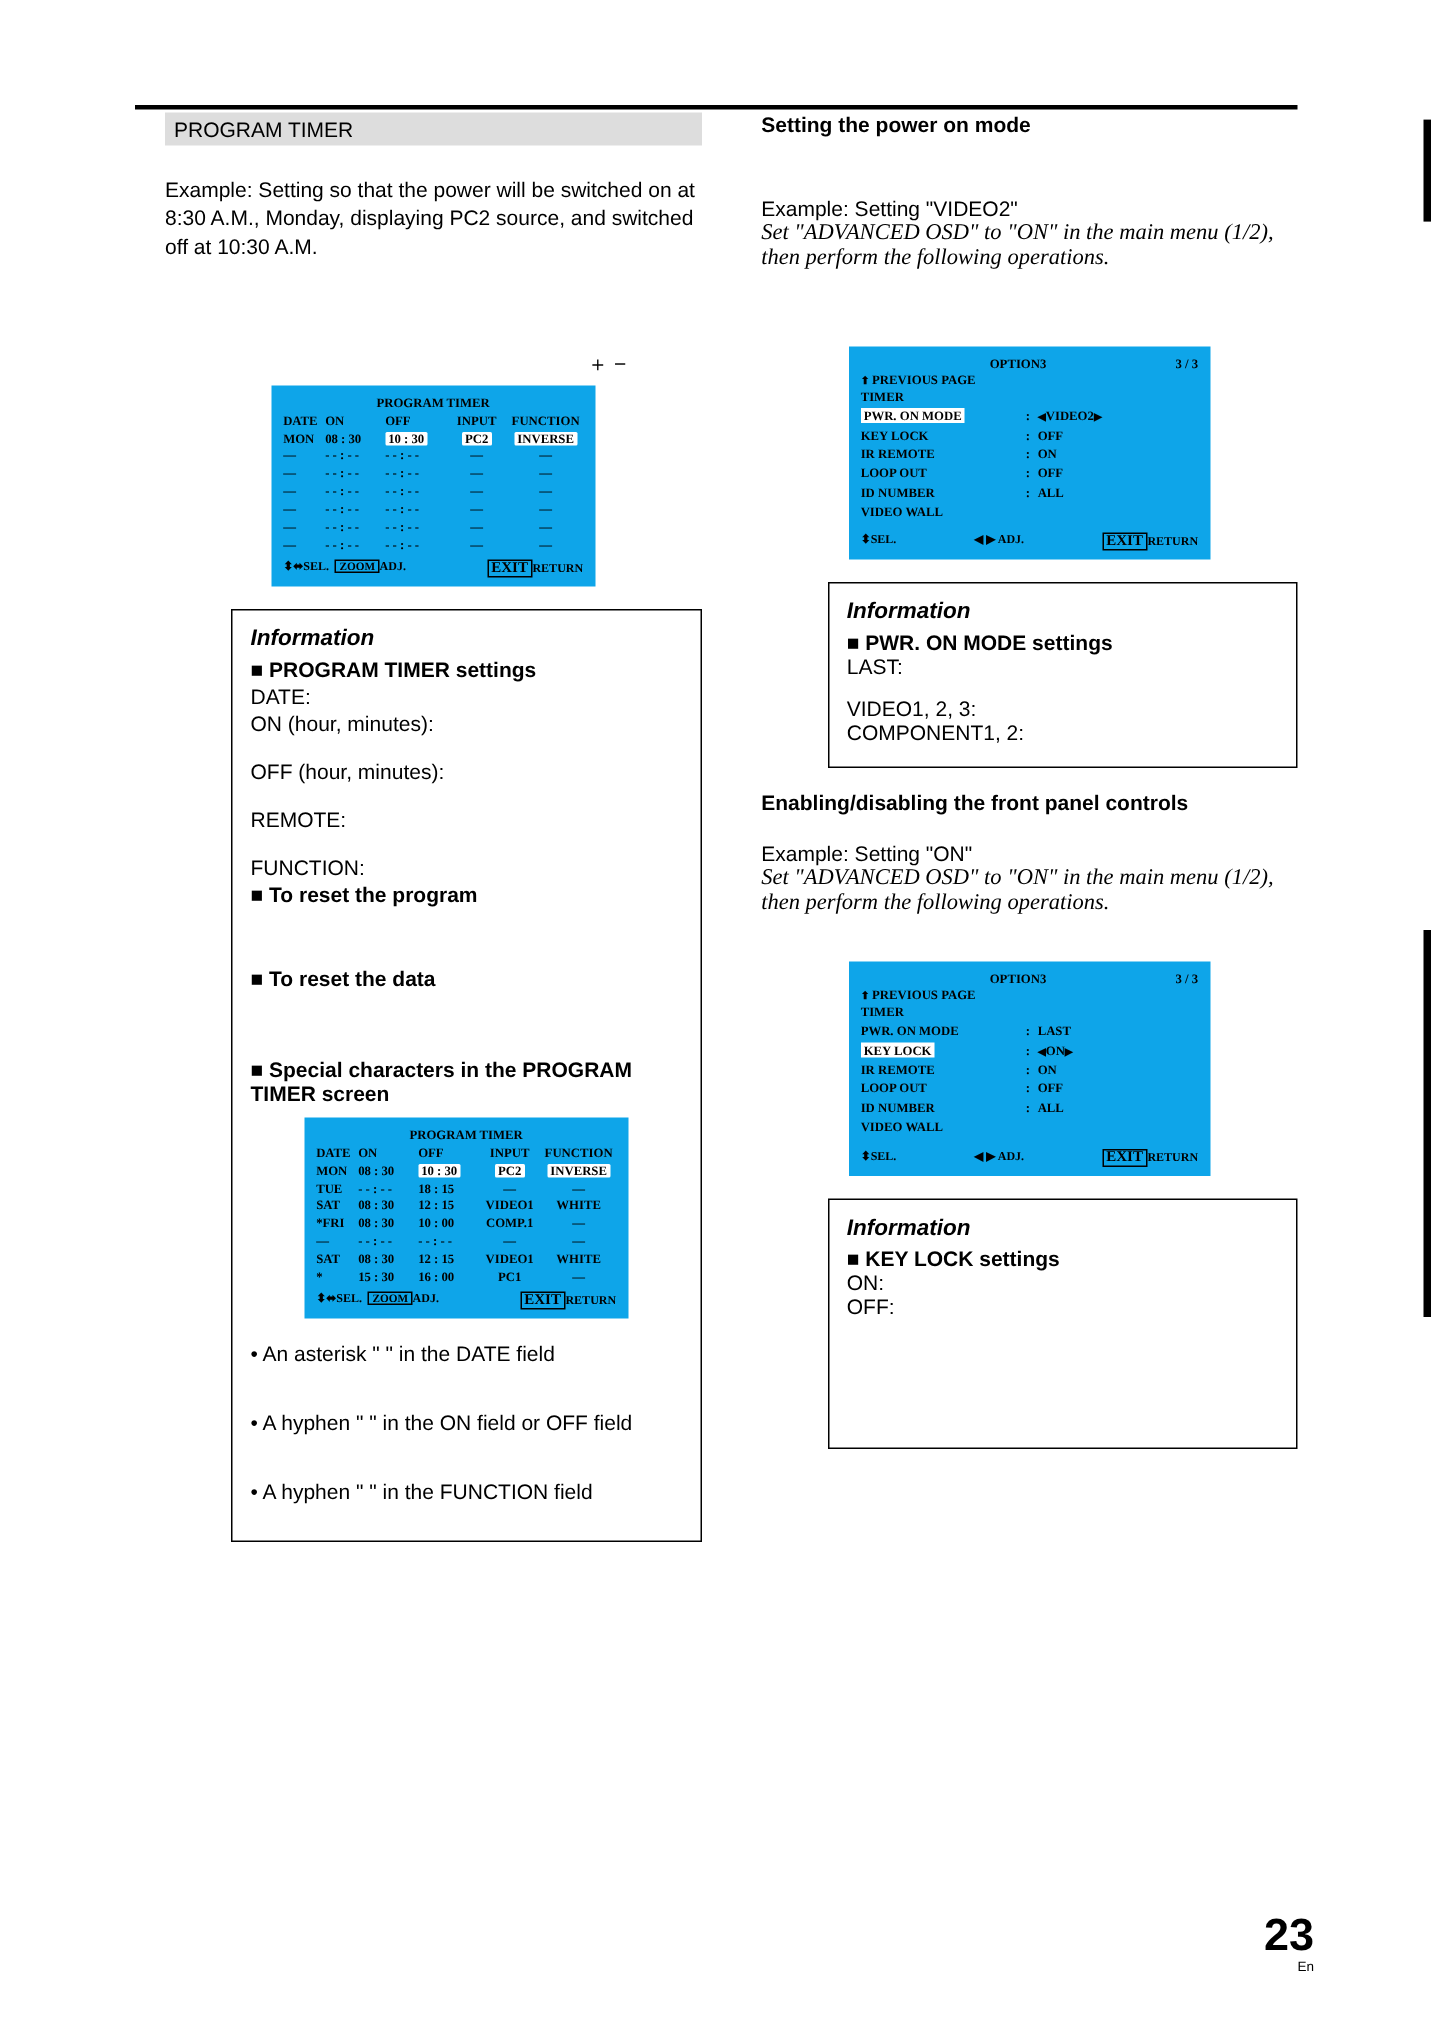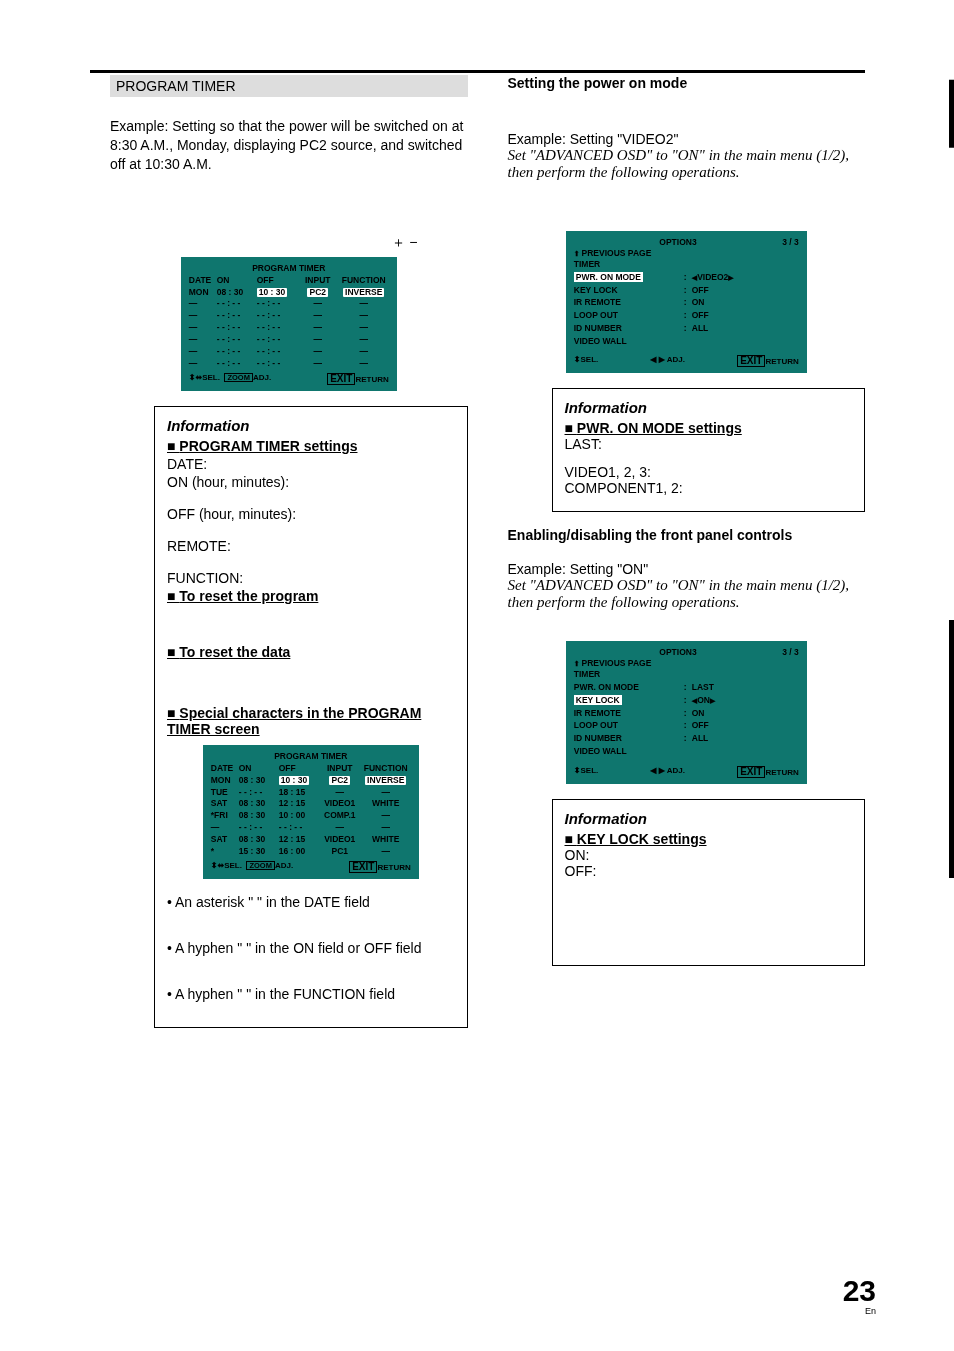--- a/index.html
+++ b/index.html
@@ -45,24 +45,24 @@
     font-style: italic;
     font-family: 'Times New Roman', serif;
     font-size: 15px;
   }
   .bold-title {
     font-size: 14px;
     font-weight: bold;
     margin-bottom: 10px;
   }
   .osd-box {
-    background: #0f766e;
+    background: #0ea5e9;
     margin: 0 auto 15px auto;
     font-size: 8.5px;
-    font-family: Liberation Sans, sans-serif;
+    font-family: Liberation Serif, serif;
     color: #000;
     padding: 6px 8px;
   }
   .osd-box.timer { width: 200px; }
   .osd-box.option { width: 225px; }
   .osd-title {
     text-align: center;
     font-weight: bold;
     font-size: 8.5px;
     margin-bottom: 2px;
@@ -105,21 +105,20 @@
   .info-title {
     font-weight: bold;
     font-style: italic;
     font-family: Arial, sans-serif;
     font-size: 15px;
     margin-bottom: 4px;
   }
   .info-sub {
     font-weight: bold;
     font-size: 14px;
-    text-decoration: underline;
   }
   .info-lines div { margin: 2px 0; }
   .sq::before { content: "■ "; }
   .bullets {
     font-size: 14px;
     margin: 10px 0 30px 0;
   }
 
   
   .opt-row { display: flex; font-weight: bold; line-height: 1.5; font-size: 8.5px;}

